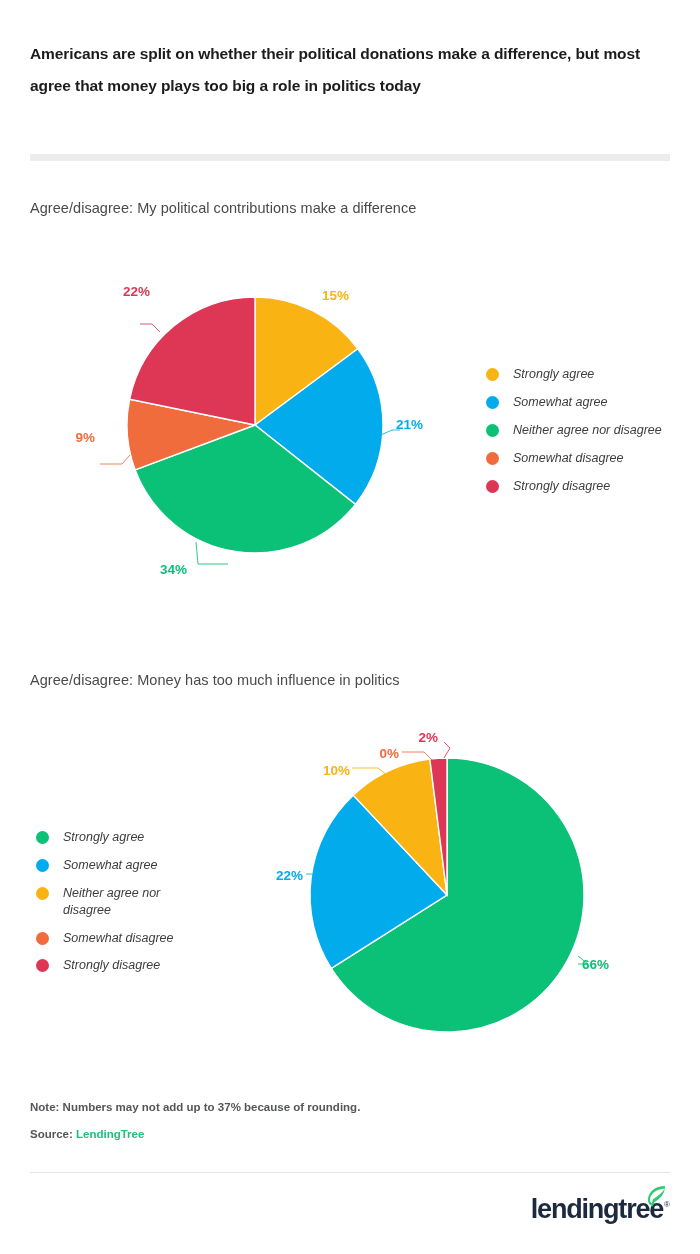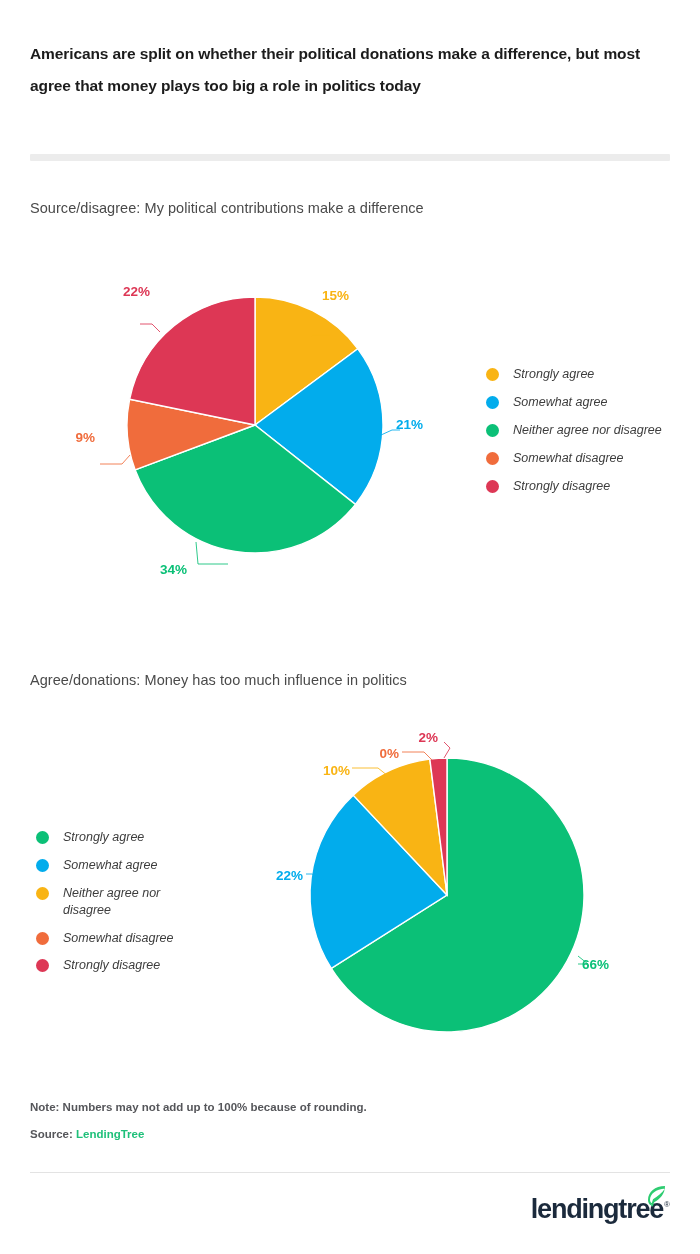--- a/index.html
+++ b/index.html
@@ -85,21 +85,21 @@
   .leaf-holder{position:absolute;left:112px;top:-13px;}
 </style>
 </head>
 <body>
 
 <div class="page">
 
   <div class="headline">Americans are split on whether their political donations make a difference, but most agree that money plays too big a role in politics today</div>
   <div class="rule-top"></div>
 
-  <div class="section-title" id="title-1">Source/disagree: My political contributions make a difference</div>
+  <div class="section-title" id="title-1">Agree/disagree: My political contributions make a difference</div>
   <div class="chart-block" id="chart-1">
       <svg width="700" height="390" class="pie-svg">
         <path d="M 255 173 L 255 45 A 128 128 0 0 1 357.8476101937505 96.80046537258674 Z" fill="#F9B414" stroke="#ffffff" stroke-width="1.4"></path>
         <path d="M 255 173 L 357.8476101937505 96.80046537258674 A 128 128 0 0 1 355.42806595153485 252.3612220749792 Z" fill="#02ACEC" stroke="#ffffff" stroke-width="1.4"></path>
         <path d="M 255 173 L 355.42806595153485 252.3612220749792 A 128 128 0 0 1 135.10208710096958 217.81618549649804 Z" fill="#0BC077" stroke="#ffffff" stroke-width="1.4"></path>
         <path d="M 255 173 L 135.10208710096958 217.81618549649804 A 128 128 0 0 1 129.60725660811755 147.29669467446797 Z" fill="#F06C3C" stroke="#ffffff" stroke-width="1.4"></path>
         <path d="M 255 173 L 129.60725660811755 147.29669467446797 A 128 128 0 0 1 254.99999999999997 45 Z" fill="#DD3755" stroke="#ffffff" stroke-width="1.4"></path>
         <polyline points="305,95 312,83 330,83" fill="none" stroke="#F9B414" stroke-width="1" opacity="0.85"></polyline>
         <text x="322" y="48" fill="#F9B414" font-size="13.5" font-weight="bold" font-family="&quot;Liberation Sans&quot;, sans-serif" text-anchor="start">15%</text>
         <polyline points="381,183 392,178 400,178" fill="none" stroke="#02ACEC" stroke-width="1" opacity="0.85"></polyline>
@@ -128,21 +128,21 @@
       <div class="legend-row">
         <span class="legend-dot" style="background: rgb(240, 108, 60);"></span>
         <span class="legend-label">Somewhat disagree</span>
       </div>
       <div class="legend-row">
         <span class="legend-dot" style="background: rgb(221, 55, 85);"></span>
         <span class="legend-label">Strongly disagree</span>
       </div>
     </div>
 
-  <div class="section-title" id="title-2">Agree/donations: Money has too much influence in politics</div>
+  <div class="section-title" id="title-2">Agree/disagree: Money has too much influence in politics</div>
   <div class="chart-block" id="chart-2">
       <svg width="700" height="360" class="pie-svg">
         <path d="M 447 183 L 447 46 A 137 137 0 1 1 331.32707420622387 256.4082709121225 Z" fill="#0BC077" stroke="#ffffff" stroke-width="1.4"></path>
         <path d="M 447 183 L 331.32707420622387 256.4082709121225 A 137 137 0 0 1 353.2170464877696 83.13129804326665 Z" fill="#02ACEC" stroke="#ffffff" stroke-width="1.4"></path>
         <path d="M 447 183 L 353.2170464877696 83.13129804326665 A 137 137 0 0 1 429.8293470016904 47.08028591991652 Z" fill="#F9B414" stroke="#ffffff" stroke-width="1.4"></path>
         <path d="M 447 183 L 429.8293470016904 47.08028591991652 A 137 137 0 0 1 447 46 Z" fill="#DD3755" stroke="#ffffff" stroke-width="1.4"></path>
         <polyline points="578,244 588,252 578,252" fill="none" stroke="#0BC077" stroke-width="1" opacity="0.85"></polyline>
         <text x="582" y="257" fill="#0BC077" font-size="13.5" font-weight="bold" font-family="&quot;Liberation Sans&quot;, sans-serif" text-anchor="start">66%</text>
         <polyline points="325,168 312,162 306,162" fill="none" stroke="#02ACEC" stroke-width="1" opacity="0.85"></polyline>
         <text x="303" y="168" fill="#02ACEC" font-size="13.5" font-weight="bold" font-family="&quot;Liberation Sans&quot;, sans-serif" text-anchor="end">22%</text>
@@ -170,21 +170,21 @@
       <div class="legend-row">
         <span class="legend-dot" style="background: rgb(240, 108, 60);"></span>
         <span class="legend-label">Somewhat disagree</span>
       </div>
       <div class="legend-row">
         <span class="legend-dot" style="background: rgb(221, 55, 85);"></span>
         <span class="legend-label">Strongly disagree</span>
       </div>
     </div>
 
-  <div class="note">Note: Numbers may not add up to 100% because of rounding.</div>
+  <div class="note">Note: Numbers may not add up to 37% because of rounding.</div>
   <div class="source"><span>Source: </span><span class="src-link">LendingTree</span></div>
   <div class="rule-bottom"></div>
 
   <div class="logo">
     <span class="leaf-holder">
       <svg width="26" height="26" viewBox="0 0 26 26">
         <path d="M22 3 C12 3 5 9 5 17 C5 19 6 21 7.5 22.3 L9 20.6 C7.9 19.6 7 18.4 7 17 C7 11 13 6 22 5.5 C19 10 14.5 13.5 10 16.2 L8 22.8 L9.9 23.4 L11.2 19.3 C17 16 22 11 22 3 Z" fill="#2ECC71"></path>
       </svg>
     </span>
     <span class="logo-word">lendingtree</span>

